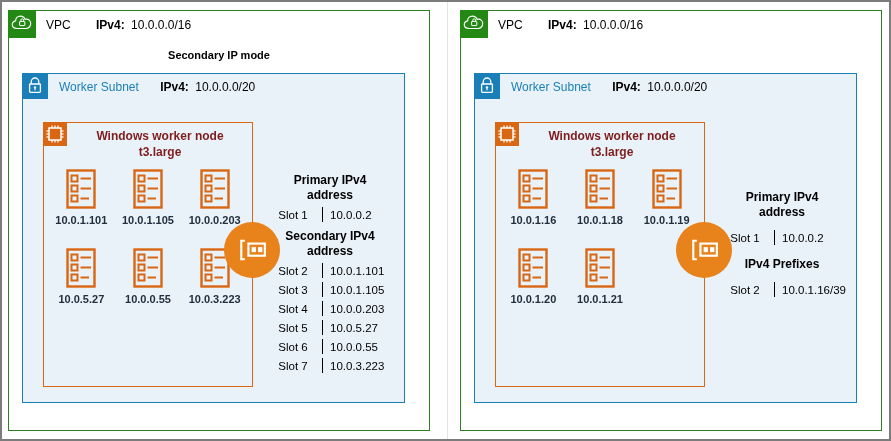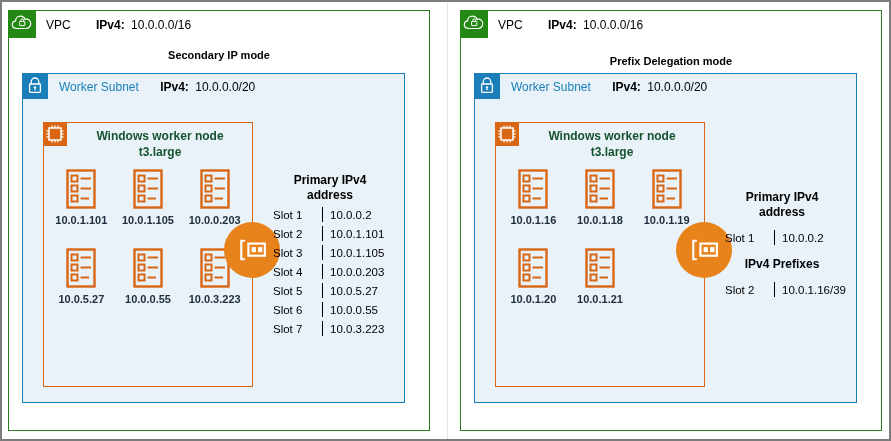--- a/index.html
+++ b/index.html
@@ -34,39 +34,39 @@
                  background:#1a7fb8; }
   .subnet-head { position:absolute; left:36px; top:6px; font-size:12px; white-space:nowrap; }
   .subnet-label { color:#1a7fb8; margin-right:18px; }
 
   
   .node-box { position:absolute; left:20px; top:48px; width:210px; height:265px;
               border:1px solid #d86613; }
   .node-icon { position:absolute; top:-1px; left:-1px; width:24px; height:24px;
                background:#d86613; }
   .node-title { position:absolute; top:6px; left:26px; right:2px; text-align:center;
-                color:#14532d; font-weight:bold; font-size:12px; line-height:1.3; }
+                color:#7f1d1d; font-weight:bold; font-size:12px; line-height:1.3; }
   .pod-grid { position:absolute; top:46px; left:4px; right:4px;
               display:grid; grid-template-columns:repeat(3,1fr); row-gap:22px; }
   .pod { display:flex; flex-direction:column; align-items:center; }
   .pod-ip { margin-top:5px; font-size:11px; font-weight:bold; color:#232f3e; }
 
   .eni { position:absolute; right:-28px; top:99px; width:56px; height:56px;
          border-radius:50%; background:#e8821b; display:flex; align-items:center;
          justify-content:center; }
 
   
   .slot-col { position:absolute; left:250px; top:92px; width:132px; font-size:11.5px; }
   .panel-1 .slot-col { top:104px; }
   .slot-heading { width:114px; text-align:center; font-weight:bold; font-size:12px;
                   line-height:1.25; margin:7px 0 4px; }
   .panel-1 .slot-heading { margin:12px 0 10px; }
   .slot-row { display:flex; align-items:center; margin:4px 0; }
   .panel-1 .slot-row { margin:6px 0; }
-  .slot-label { width:40px; text-align:left; flex:none; }
+  .slot-label { width:40px; text-align:center; flex:none; }
   .slot-bar { width:1px; height:15px; background:#000; margin:0 7px 0 9px; flex:none; }
   .slot-value { white-space:nowrap; }
 
   svg { display:block; }
 </style>
 </head>
 <body>
 
 <div class="canvas">
   <div class="mid-divider"></div>
@@ -221,20 +221,21 @@
         </div>
       </div>
 
       <div class="slot-col">
         <div class="slot-heading">Primary IPv4 address</div>
         <div class="slot-row">
           <span class="slot-label">Slot 1</span>
           <span class="slot-bar"></span>
           <span class="slot-value">10.0.0.2</span>
         </div>
+        <div class="slot-heading">Secondary IPv4 address</div>
         <div class="slot-row">
           <span class="slot-label">Slot 2</span>
           <span class="slot-bar"></span>
           <span class="slot-value">10.0.1.101</span>
         </div>
         <div class="slot-row">
           <span class="slot-label">Slot 3</span>
           <span class="slot-bar"></span>
           <span class="slot-value">10.0.1.105</span>
         </div>
@@ -268,21 +269,20 @@
         <path d="M9 18.5c-2.9 0-4.7-1.6-4.7-3.9 0-1.9 1.3-3.4 3.3-3.8 0-2.7 2-4.7 4.8-4.7 2.2 0 4 1.3 4.6 3.2.4-.1.9-.2 1.3-.2 2.5 0 4.4 1.9 4.4 4.5s-2 4.9-4.7 4.9z" fill="none" stroke="#fff" stroke-width="1.2"></path>
         <rect x="11.6" y="11.4" width="5.2" height="4.2" rx="0.5" fill="none" stroke="#fff" stroke-width="1"></rect>
         <path d="M12.8 11.4v-1.2a1.4 1.4 0 0 1 2.8 0v1.2" fill="none" stroke="#fff" stroke-width="1"></path>
       </svg>
     </div>
     <div class="vpc-head">
       <span class="vpc-label">VPC</span>
       <span class="ip-label">IPv4:</span>
       <span class="ip-value">10.0.0.0/16</span>
     </div>
-    <div class="mode-title">Prefix Delegation mode</div>
 
     <div class="subnet">
       <div class="subnet-icon">
         <svg width="26" height="26" viewBox="0 0 26 26">
           <path d="M9.2 11V8.8a3.8 3.8 0 0 1 7.6 0V11" fill="none" stroke="#fff" stroke-width="1.3"></path>
           <rect x="7.6" y="11" width="10.8" height="8.4" rx="0.8" fill="none" stroke="#fff" stroke-width="1.3"></rect>
           <circle cx="13" cy="14.4" r="1.2" fill="#fff"></circle>
           <line x1="13" y1="15.2" x2="13" y2="17.3" stroke="#fff" stroke-width="1.2"></line>
         </svg>
       </div>

